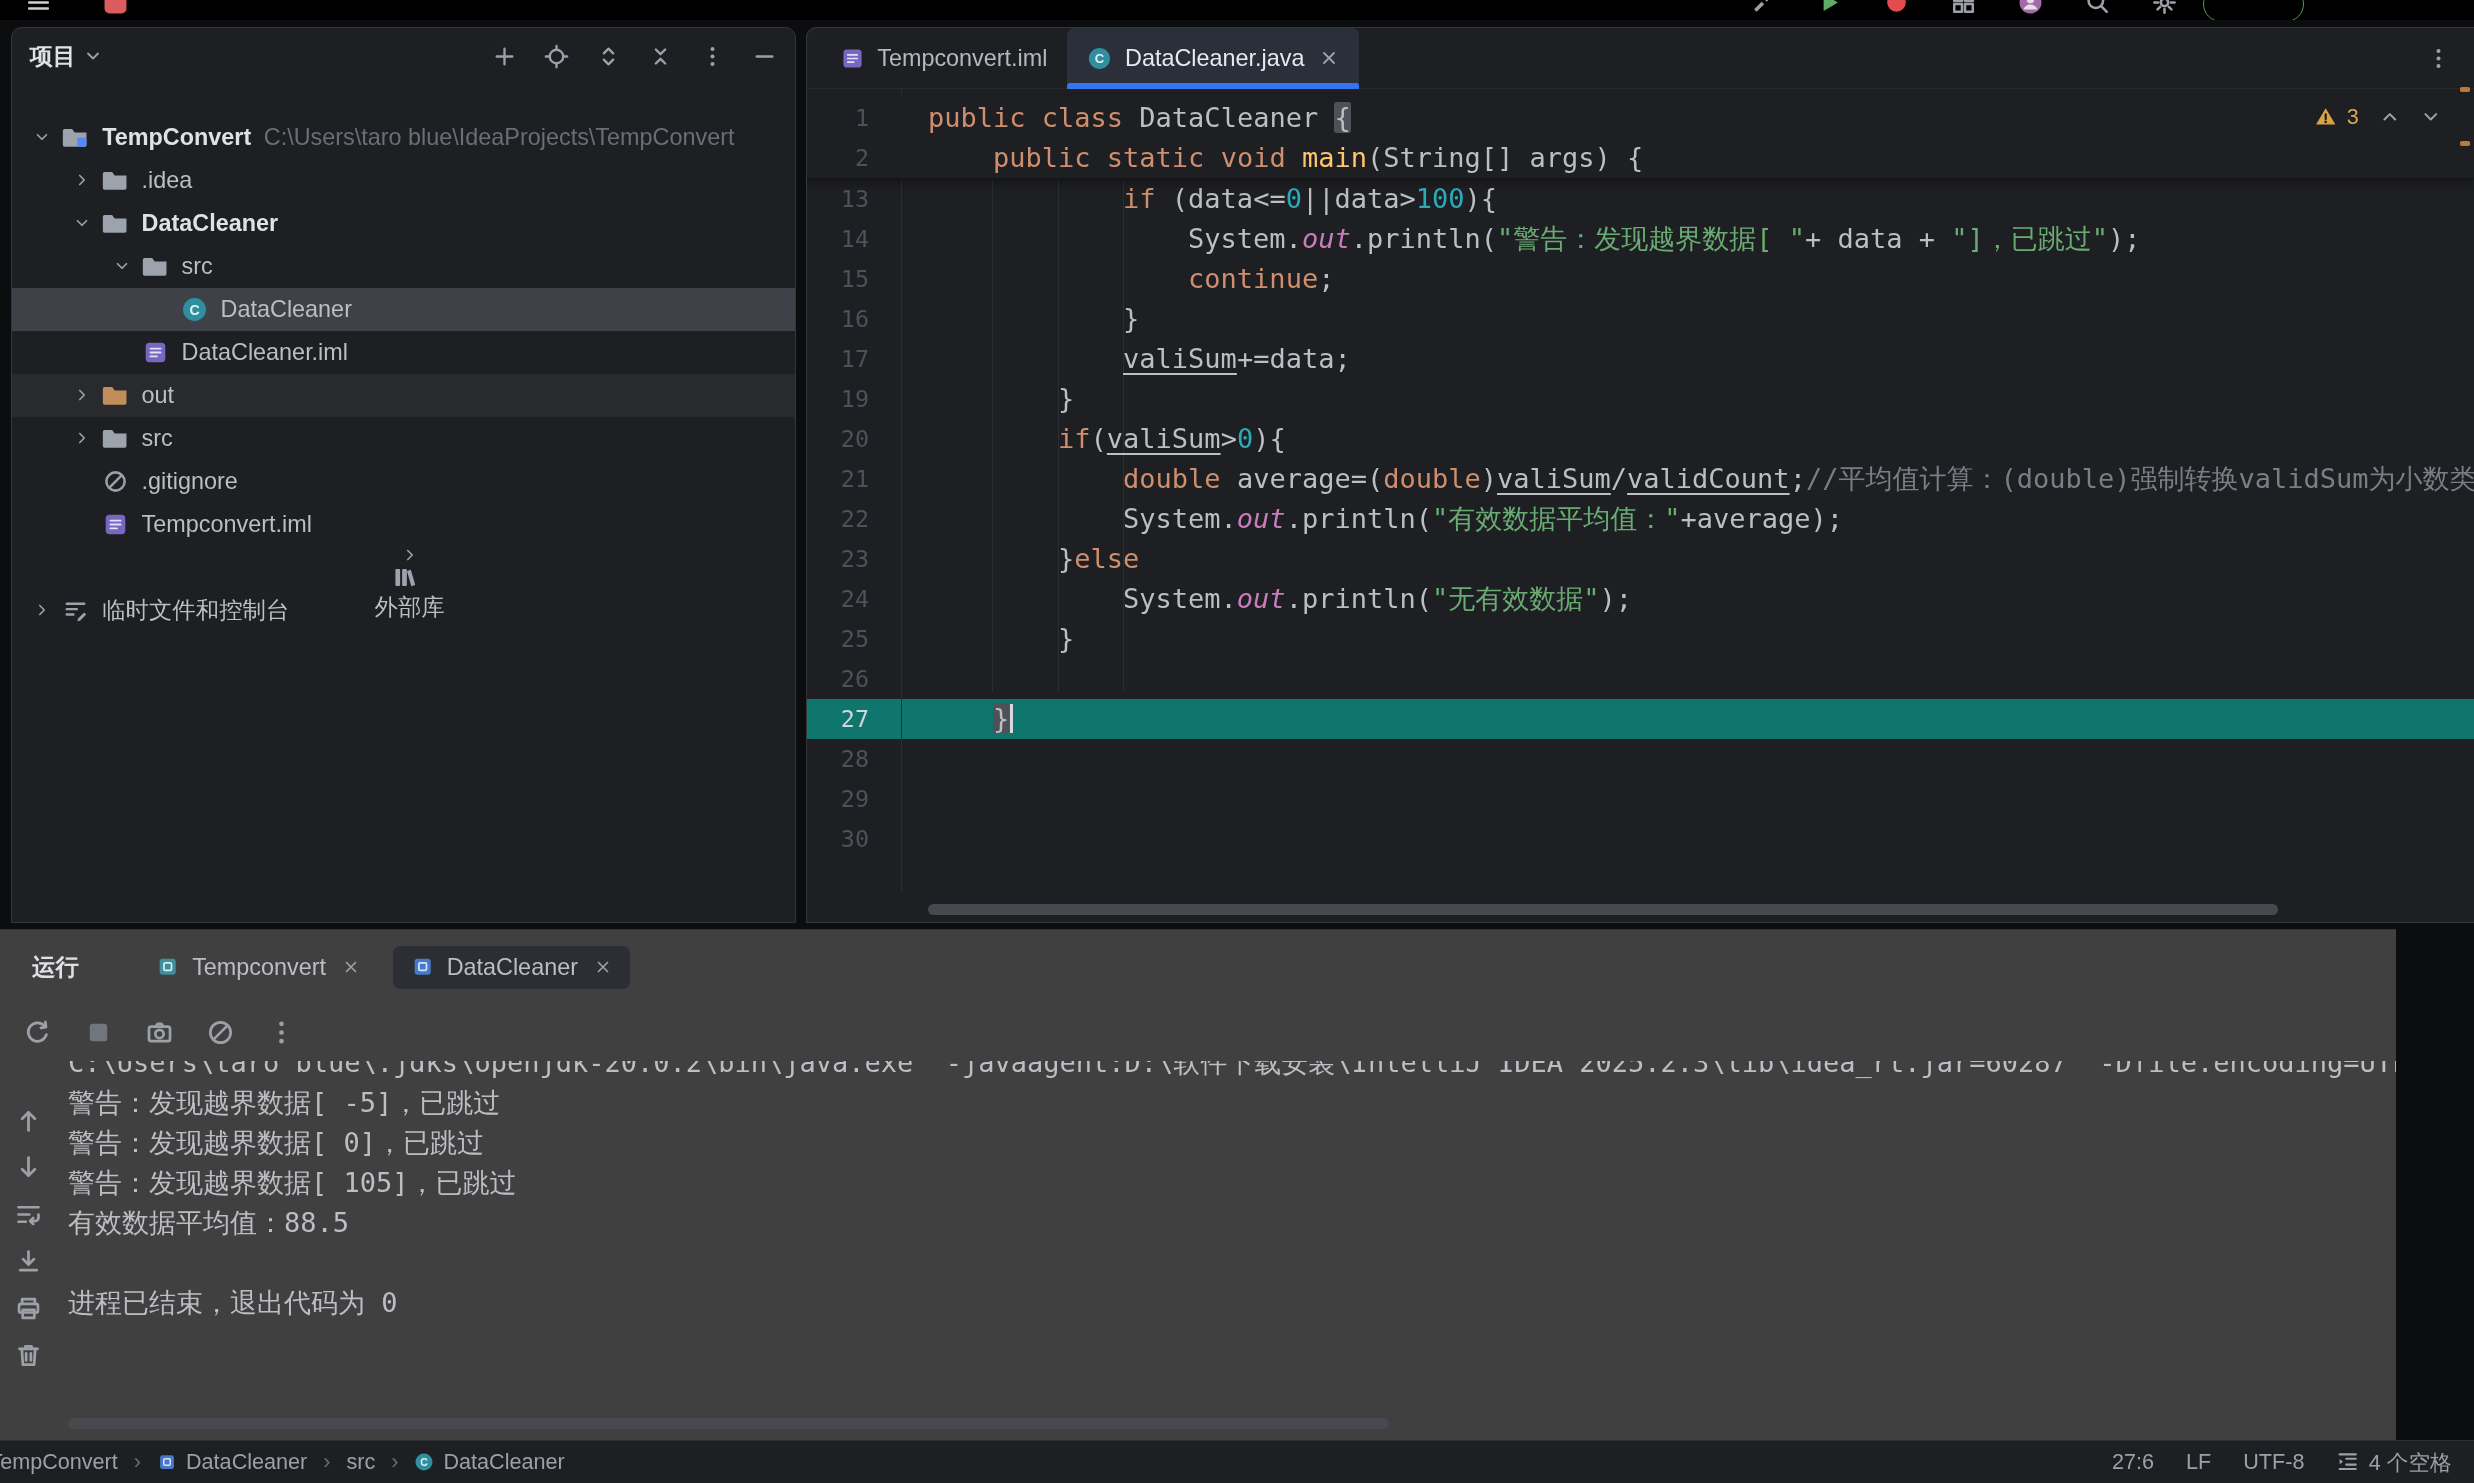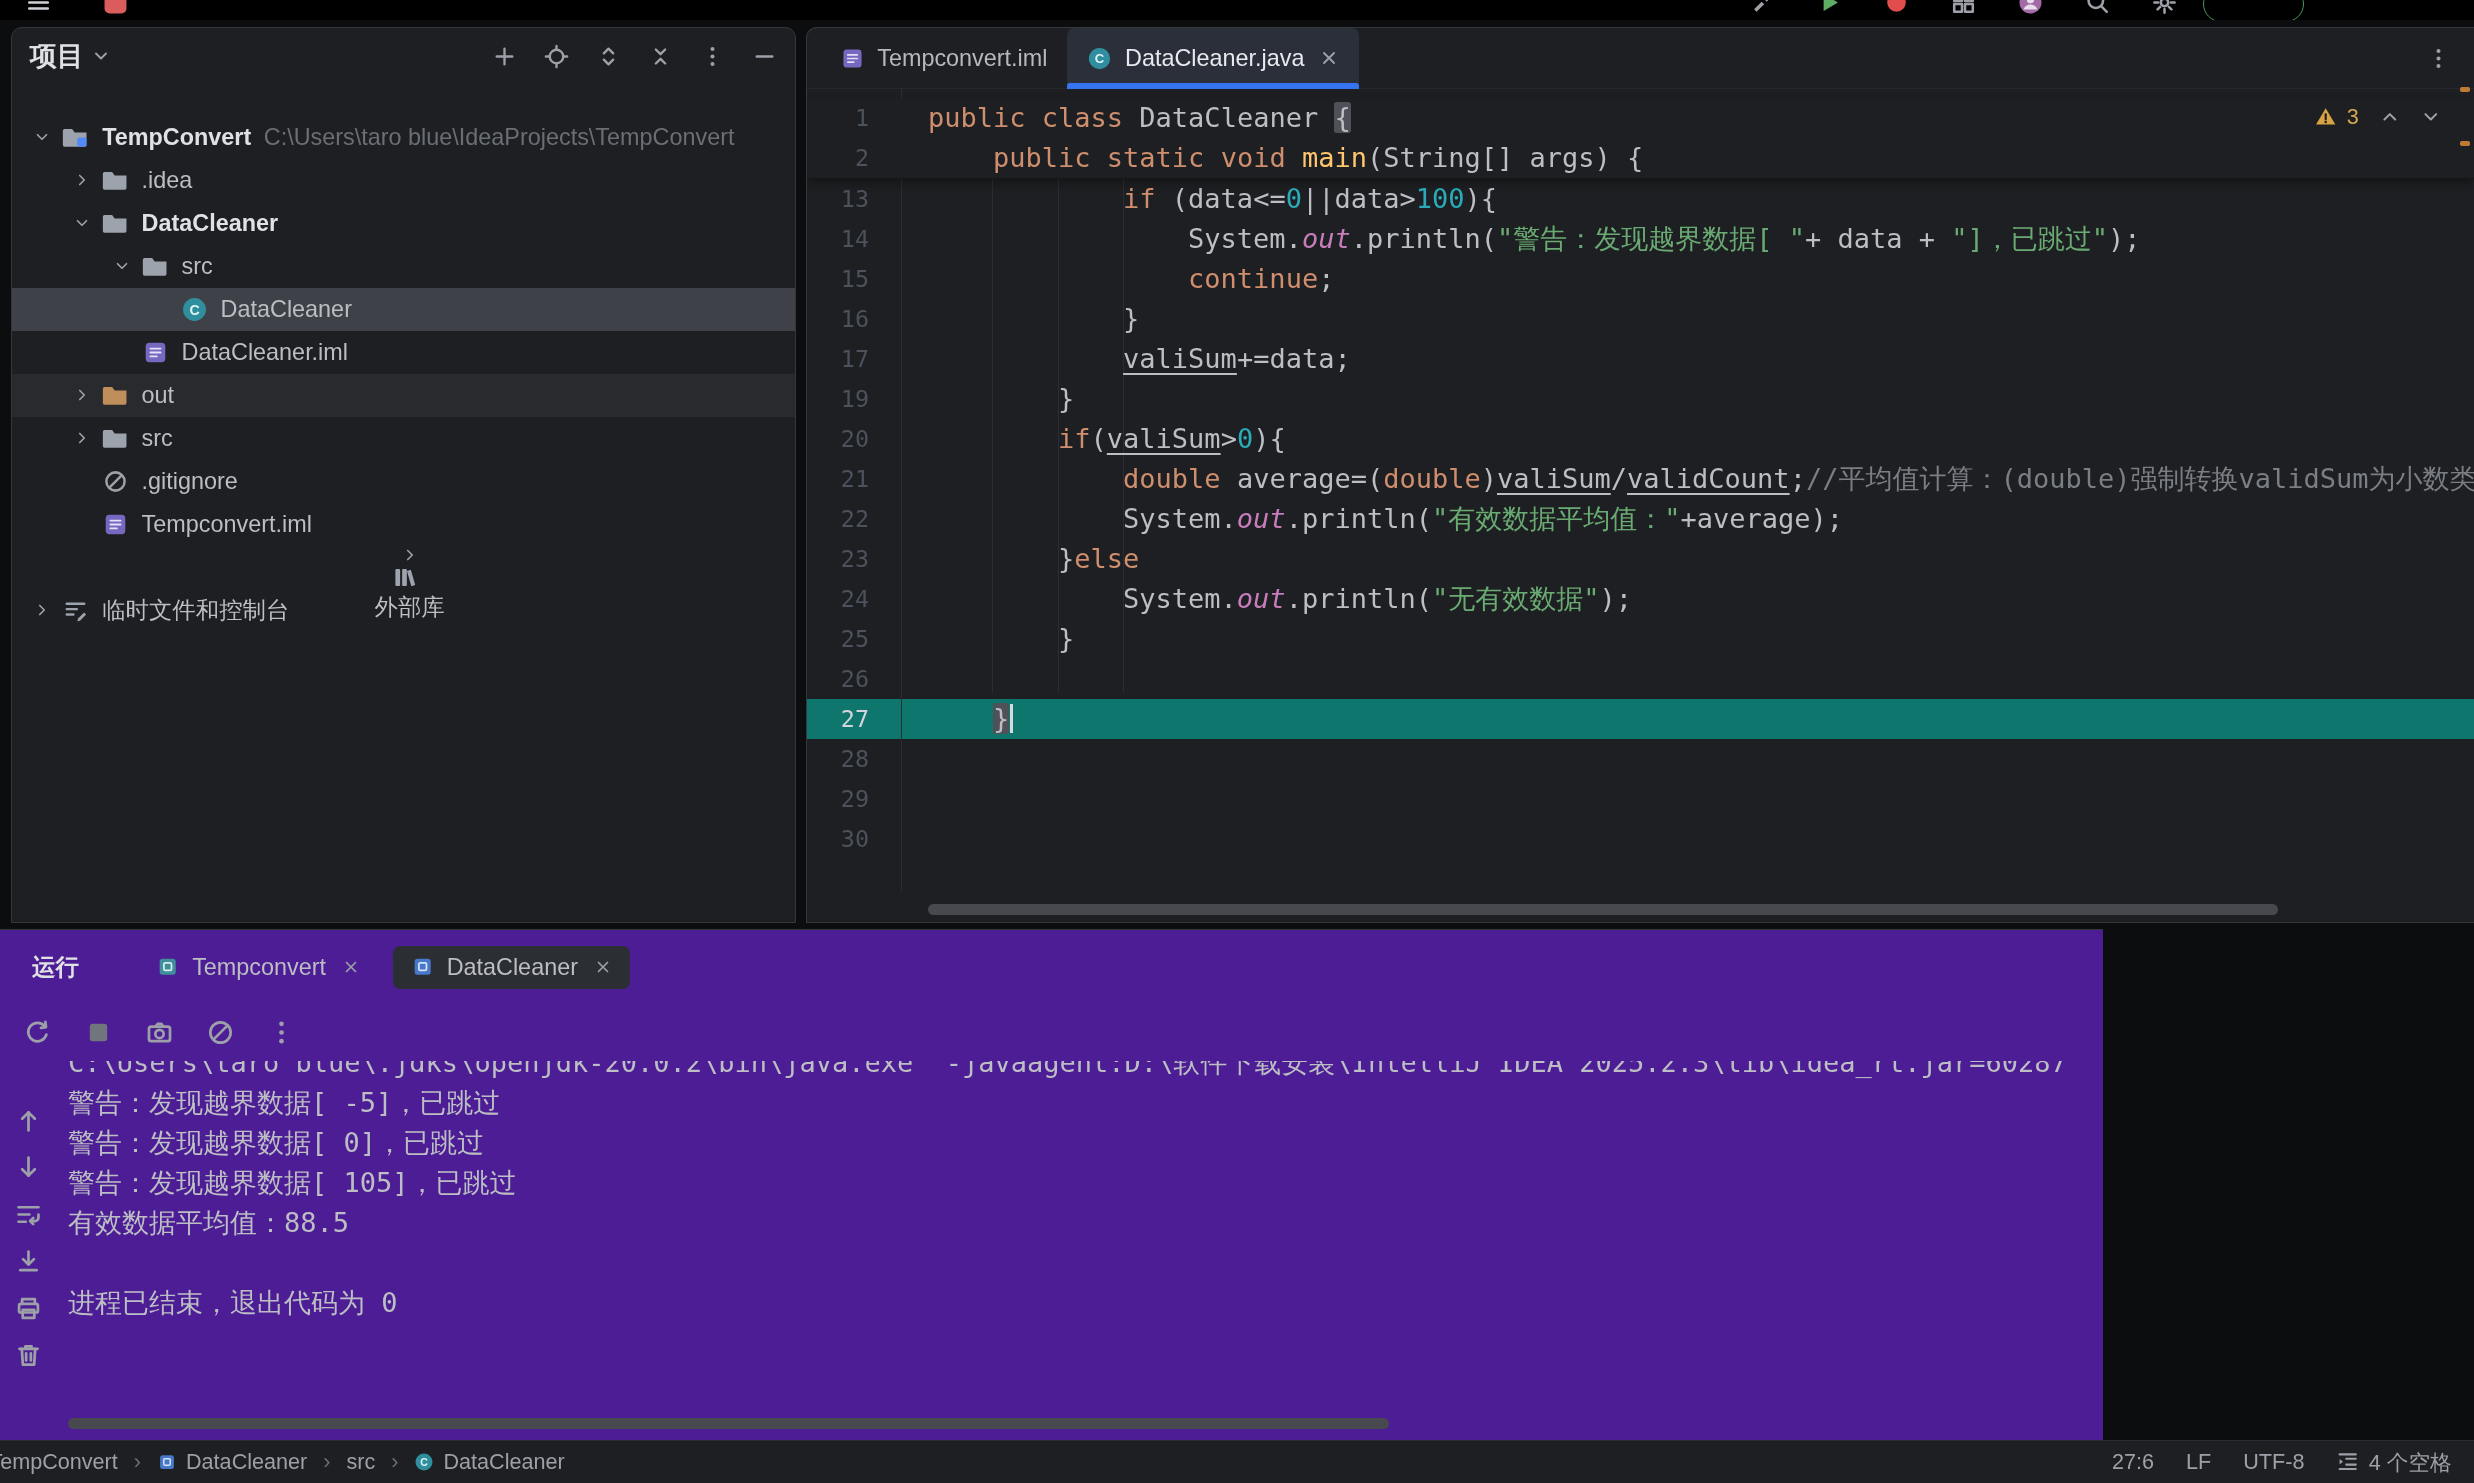--- a/index.html
+++ b/index.html
@@ -15,21 +15,21 @@
   .tbi{display:flex}
   .tb-pill{position:absolute;right:171px;top:-14.4px;width:101px;height:36px;border:1.8px solid #4C9A58;border-radius:18px}
 
   
   .project-panel{position:absolute;left:10.8px;top:27px;width:785px;height:896px;background:#1E1F22;border:0.9px solid #35373C;border-radius:10.8px 10.8px 0 0;overflow:hidden;z-index:1}
   .editor-panel{position:absolute;left:806px;top:27px;width:1668px;height:896px;background:#1E1F22;border:0.9px solid #35373C;border-right:none;border-radius:10.8px 0 0 0;overflow:hidden;z-index:1}
 
   
   .pp-header{height:56px;display:flex;align-items:center;padding:0 18px;gap:9px}
   .pp-title-wrap{display:flex;align-items:center;gap:7.2px}
-  .pp-title{font-size:27px;font-weight:700;color:#DFE1E5}
+  .pp-title{font-size:23px;font-weight:700;color:#DFE1E5}
   .pp-spacer{flex:1}
   .pp-icons{display:flex;gap:27px;align-items:center}
   .pp-icons .tbi{display:flex}
   .tree{padding-top:31.5px}
   .tree-row{height:43px;display:flex;align-items:center;font-size:23.4px;color:#BCBEC4}
   .tree-row.selected{background:#3E4248}
   .tree-row.hovered{background:#282A2E}
   .tree-chevron{width:36px;flex:none;display:flex;justify-content:center}
   .rot90{transform:rotate(90deg)}
   .tree-icon{width:31px;height:27px;margin-right:10.8px;flex:none;display:flex;align-items:center;justify-content:center}
@@ -61,21 +61,21 @@
   .re{text-decoration:underline;text-underline-offset:4.5px}
   .bm{background:#4E5157;border-radius:2.7px}
   .caret{display:inline-block;width:2.7px;height:29px;background:#D6D9DF;vertical-align:-5.4px;margin-left:0.9px}
   .inspections{position:absolute;top:76px;right:32px;display:flex;align-items:center;gap:20px;z-index:6;font-size:21.6px}
   .insp-count{color:#D8AA4F;margin-left:-10.8px}
   .stripe-mark{position:absolute;right:3.6px;width:10.8px;height:5.4px;background:#BD7A35;border-radius:1.8px;z-index:6}
   .m1{top:59px}.m2{top:113px}
   .e-hscroll{position:absolute;left:121px;bottom:7.2px;width:1350px;height:10.8px;background:#47494E;border-radius:5.4px;z-index:6}
 
   
-  .run-panel{position:absolute;left:0;top:929px;width:2103px;height:511px;background:#4c1d95;border-top:0.9px solid #34363A}
+  .run-panel{position:absolute;left:0;top:929px;width:2396px;height:511px;background:#404040;border-top:0.9px solid #34363A}
   .rp-header{height:65px;display:flex;align-items:center;padding:9px 0 0 32px;gap:23.4px}
   .rp-title{font-size:23.4px;font-weight:700;color:#DFE1E5;margin-right:36px}
   .rtabs{display:flex;gap:14.4px;align-items:center}
   .rtab{height:43px;display:flex;align-items:center;gap:12.6px;padding:0 18px;font-size:23.4px;color:#BCBEC4;border-radius:7.2px}
   .rtab.active{background:#2B2E33}
   .rtab-close{display:flex;margin-left:3.6px}
   .rp-toolbar{margin-top:14.4px;height:47px;display:flex;align-items:center;padding-left:23.4px;gap:32px}
   .rp-side{position:absolute;left:14.4px;top:176px;display:flex;flex-direction:column;gap:18px;align-items:center}
   .console{position:absolute;left:68px;top:131px;right:0;bottom:36px;font-family:"DejaVu Sans Mono","Liberation Mono",monospace;font-size:27px;color:#BCBEC4;overflow:hidden}
   .clip{height:21.6px;overflow:hidden;display:flex;align-items:flex-end}

